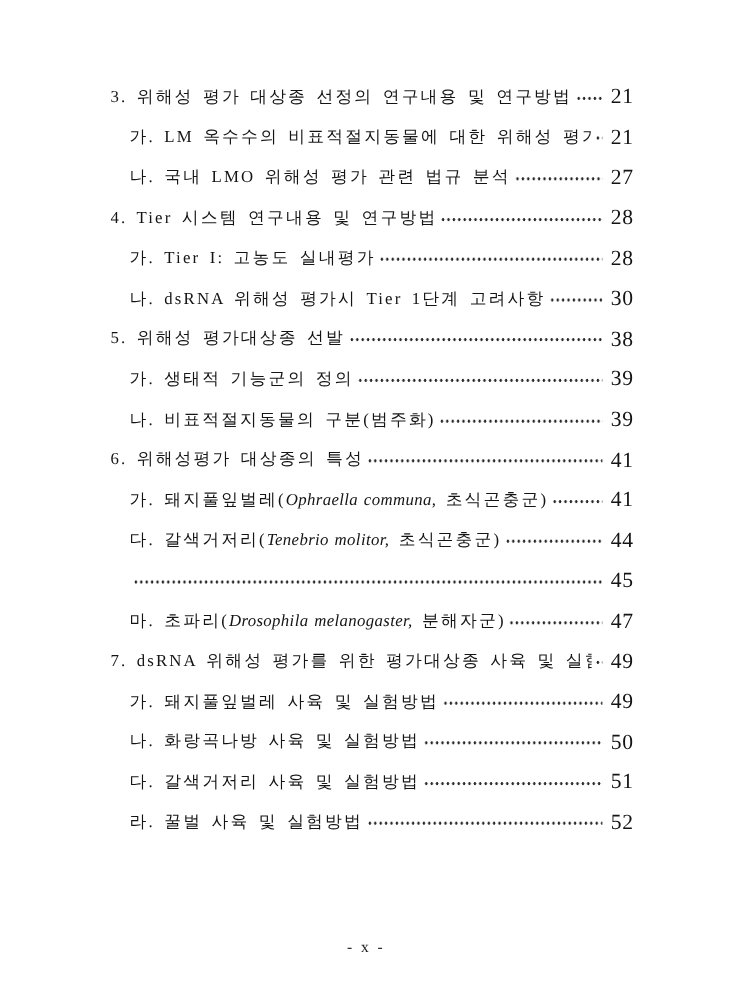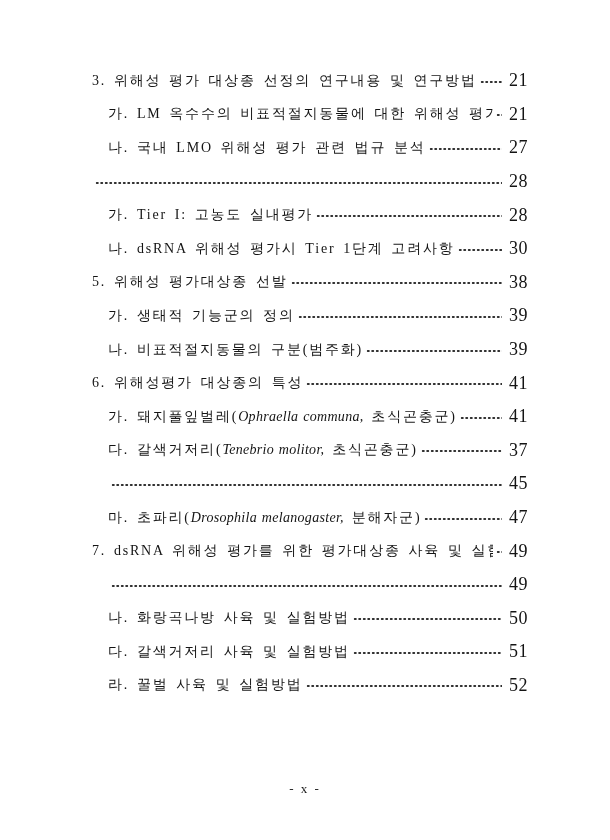--- a/index.html
+++ b/index.html
@@ -86,20 +86,21 @@
         <span class="label"><span>가. LM 옥수수의 비표적절지동물에 대한 위해성 평가 방법</span></span>
         <span class="leader"></span>
         <span class="pagenum">21</span>
       </div>
       <div class="row lvl2">
         <span class="label"><span>나. 국내 LMO 위해성 평가 관련 법규 분석</span></span>
         <span class="leader"></span>
         <span class="pagenum">27</span>
       </div>
       <div class="row lvl1">
+        <span class="label"><span>4. Tier 시스템 연구내용 및 연구방법</span></span>
         <span class="leader"></span>
         <span class="pagenum">28</span>
       </div>
       <div class="row lvl2">
         <span class="label"><span>가. Tier I: 고농도 실내평가</span></span>
         <span class="leader"></span>
         <span class="pagenum">28</span>
       </div>
       <div class="row lvl2">
         <span class="label"><span>나. dsRNA 위해성 평가시 Tier 1단계 고려사항</span></span>
@@ -127,37 +128,38 @@
         <span class="pagenum">41</span>
       </div>
       <div class="row lvl2">
         <span class="label"><span>가. 돼지풀잎벌레(</span><span class="ital">Ophraella communa,</span><span> 초식곤충군)</span></span>
         <span class="leader"></span>
         <span class="pagenum">41</span>
       </div>
       <div class="row lvl2">
         <span class="label"><span>다. 갈색거저리(</span><span class="ital">Tenebrio molitor,</span><span> 초식곤충군)</span></span>
         <span class="leader"></span>
-        <span class="pagenum">37</span>
+        <span class="pagenum">44</span>
       </div>
       <div class="row lvl2">
         <span class="leader"></span>
         <span class="pagenum">45</span>
       </div>
       <div class="row lvl2">
         <span class="label"><span>마. 초파리(</span><span class="ital">Drosophila melanogaster,</span><span> 분해자군)</span></span>
         <span class="leader"></span>
         <span class="pagenum">47</span>
       </div>
       <div class="row lvl1">
         <span class="label"><span>7. dsRNA 위해성 평가를 위한 평가대상종 사육 및 실험방법</span></span>
         <span class="leader"></span>
         <span class="pagenum">49</span>
       </div>
       <div class="row lvl2">
+        <span class="label"><span>가. 돼지풀잎벌레 사육 및 실험방법</span></span>
         <span class="leader"></span>
         <span class="pagenum">49</span>
       </div>
       <div class="row lvl2">
         <span class="label"><span>나. 화랑곡나방 사육 및 실험방법</span></span>
         <span class="leader"></span>
         <span class="pagenum">50</span>
       </div>
       <div class="row lvl2">
         <span class="label"><span>다. 갈색거저리 사육 및 실험방법</span></span>

